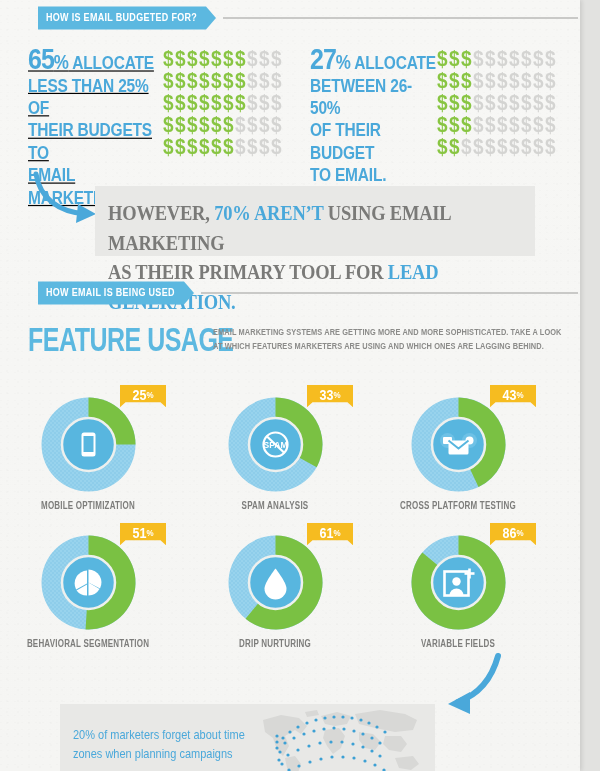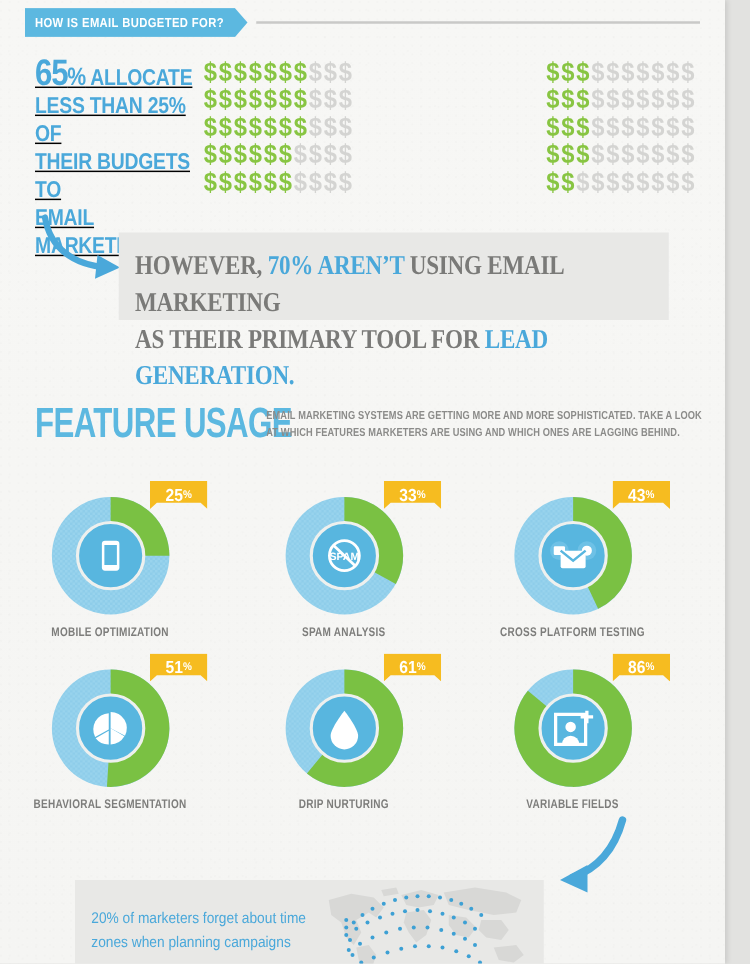--- a/index.html
+++ b/index.html
@@ -18,21 +18,21 @@
     background:
       radial-gradient(circle at 13% 22%, rgba(0,0,0,0.012) 0 1px, transparent 1px),
       radial-gradient(circle at 63% 72%, rgba(0,0,0,0.012) 0 1px, transparent 1px),
       linear-gradient(#f7f7f5, #f5f5f3);
     background-size: 7px 7px, 11px 11px, 100% 100%;
     box-shadow: 2px 0 4px rgba(0,0,0,0.10);
     overflow: hidden;
   }
 
   
-  .sec-head { position:absolute; left:20px; display:flex; align-items:center; width:540px; }
+  .sec-head { position:absolute; left:38px; display:flex; align-items:center; width:540px; }
   .tab {
     position: relative;
     background:#5cb8e0;
     color:#fff;
     font-size:9px;
     font-weight:bold;
     letter-spacing:0.3px;
     padding:4px 9px 4px 8px;
     height:12px;
     line-height:12px;
@@ -183,40 +183,53 @@
     </div>
   </div>
   <div class="money-grid" id="grid-left" style="left:163px; top:48px;">
       <div class="money-row"><span class="dsign d-on">$</span><span class="dsign d-on">$</span><span class="dsign d-on">$</span><span class="dsign d-on">$</span><span class="dsign d-on">$</span><span class="dsign d-on">$</span><span class="dsign d-on">$</span><span class="dsign d-off">$</span><span class="dsign d-off">$</span><span class="dsign d-off">$</span></div>
       <div class="money-row"><span class="dsign d-on">$</span><span class="dsign d-on">$</span><span class="dsign d-on">$</span><span class="dsign d-on">$</span><span class="dsign d-on">$</span><span class="dsign d-on">$</span><span class="dsign d-on">$</span><span class="dsign d-off">$</span><span class="dsign d-off">$</span><span class="dsign d-off">$</span></div>
       <div class="money-row"><span class="dsign d-on">$</span><span class="dsign d-on">$</span><span class="dsign d-on">$</span><span class="dsign d-on">$</span><span class="dsign d-on">$</span><span class="dsign d-on">$</span><span class="dsign d-on">$</span><span class="dsign d-off">$</span><span class="dsign d-off">$</span><span class="dsign d-off">$</span></div>
       <div class="money-row"><span class="dsign d-on">$</span><span class="dsign d-on">$</span><span class="dsign d-on">$</span><span class="dsign d-on">$</span><span class="dsign d-on">$</span><span class="dsign d-on">$</span><span class="dsign d-off">$</span><span class="dsign d-off">$</span><span class="dsign d-off">$</span><span class="dsign d-off">$</span></div>
       <div class="money-row"><span class="dsign d-on">$</span><span class="dsign d-on">$</span><span class="dsign d-on">$</span><span class="dsign d-on">$</span><span class="dsign d-on">$</span><span class="dsign d-on">$</span><span class="dsign d-off">$</span><span class="dsign d-off">$</span><span class="dsign d-off">$</span><span class="dsign d-off">$</span></div>
     </div>
 
+  <div class="budget-block" style="left:310px; top:48px; width:130px;">
+    <div class="pct-para">
+      <span class="pct-big">27</span><span class="pct-sup">%</span><span> ALLOCATE</span><br>
+      <span>BETWEEN 26-50%</span><br>
+      <span>OF THEIR BUDGET</span><br>
+      <span>TO EMAIL.</span>
+    </div>
+  </div>
   <div class="money-grid" id="grid-right" style="left:437px; top:48px;">
       <div class="money-row"><span class="dsign d-on">$</span><span class="dsign d-on">$</span><span class="dsign d-on">$</span><span class="dsign d-off">$</span><span class="dsign d-off">$</span><span class="dsign d-off">$</span><span class="dsign d-off">$</span><span class="dsign d-off">$</span><span class="dsign d-off">$</span><span class="dsign d-off">$</span></div>
       <div class="money-row"><span class="dsign d-on">$</span><span class="dsign d-on">$</span><span class="dsign d-on">$</span><span class="dsign d-off">$</span><span class="dsign d-off">$</span><span class="dsign d-off">$</span><span class="dsign d-off">$</span><span class="dsign d-off">$</span><span class="dsign d-off">$</span><span class="dsign d-off">$</span></div>
       <div class="money-row"><span class="dsign d-on">$</span><span class="dsign d-on">$</span><span class="dsign d-on">$</span><span class="dsign d-off">$</span><span class="dsign d-off">$</span><span class="dsign d-off">$</span><span class="dsign d-off">$</span><span class="dsign d-off">$</span><span class="dsign d-off">$</span><span class="dsign d-off">$</span></div>
       <div class="money-row"><span class="dsign d-on">$</span><span class="dsign d-on">$</span><span class="dsign d-on">$</span><span class="dsign d-off">$</span><span class="dsign d-off">$</span><span class="dsign d-off">$</span><span class="dsign d-off">$</span><span class="dsign d-off">$</span><span class="dsign d-off">$</span><span class="dsign d-off">$</span></div>
       <div class="money-row"><span class="dsign d-on">$</span><span class="dsign d-on">$</span><span class="dsign d-off">$</span><span class="dsign d-off">$</span><span class="dsign d-off">$</span><span class="dsign d-off">$</span><span class="dsign d-off">$</span><span class="dsign d-off">$</span><span class="dsign d-off">$</span><span class="dsign d-off">$</span></div>
     </div>
 
   <svg class="arrow-svg" style="left:30px; top:170px;" width="80" height="60" viewBox="0 0 80 60">
     <path d="M6 4 C10 28, 28 42, 56 44" stroke="#4aa8da" stroke-width="5" fill="none" stroke-linecap="round"></path>
     <path d="M48 34 L66 44 L46 53 Z" fill="#4aa8da"></path>
   </svg>
 
   <div id="however-banner">
     <div class="however-text">
       <span>HOWEVER, </span><span class="hl">70% AREN’T</span><span> USING EMAIL MARKETING</span><br>
       <span>AS THEIR PRIMARY TOOL FOR </span><span class="hl">LEAD GENERATION.</span>
     </div>
   </div>
 
+  <div class="sec-head" style="top:283px;">
+    <div class="tab">HOW EMAIL IS BEING USED</div>
+    <div class="tab-arrow"></div>
+    <div class="tab-rule"></div>
+  </div>
 
   <div id="feature-title">FEATURE USAGE</div>
   <div id="feature-desc">
     <span>EMAIL MARKETING SYSTEMS ARE GETTING MORE AND MORE  SOPHISTICATED. TAKE A LOOK</span><br>
     <span>AT WHICH FEATURES MARKETERS ARE USING AND WHICH ONES ARE LAGGING BEHIND.</span>
   </div>
 
   <div id="donuts">
       <div class="donut-cell" style="left: 8px; top: 392px;">
         <div class="donut-wrap"><svg width="105" height="105" viewBox="0 0 105 105">

